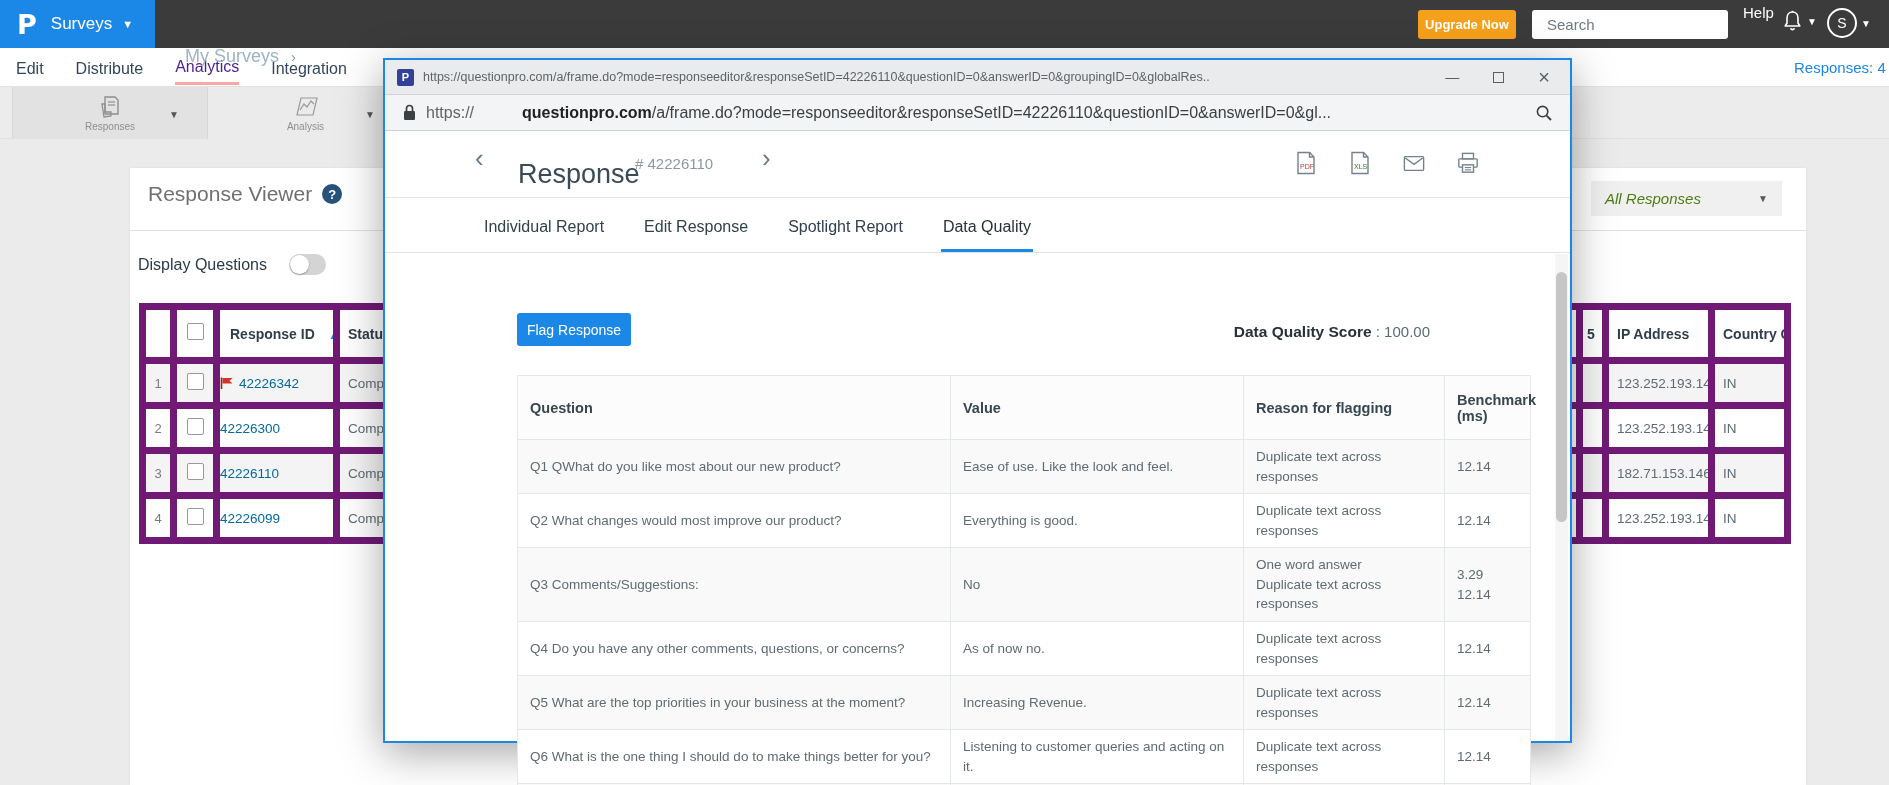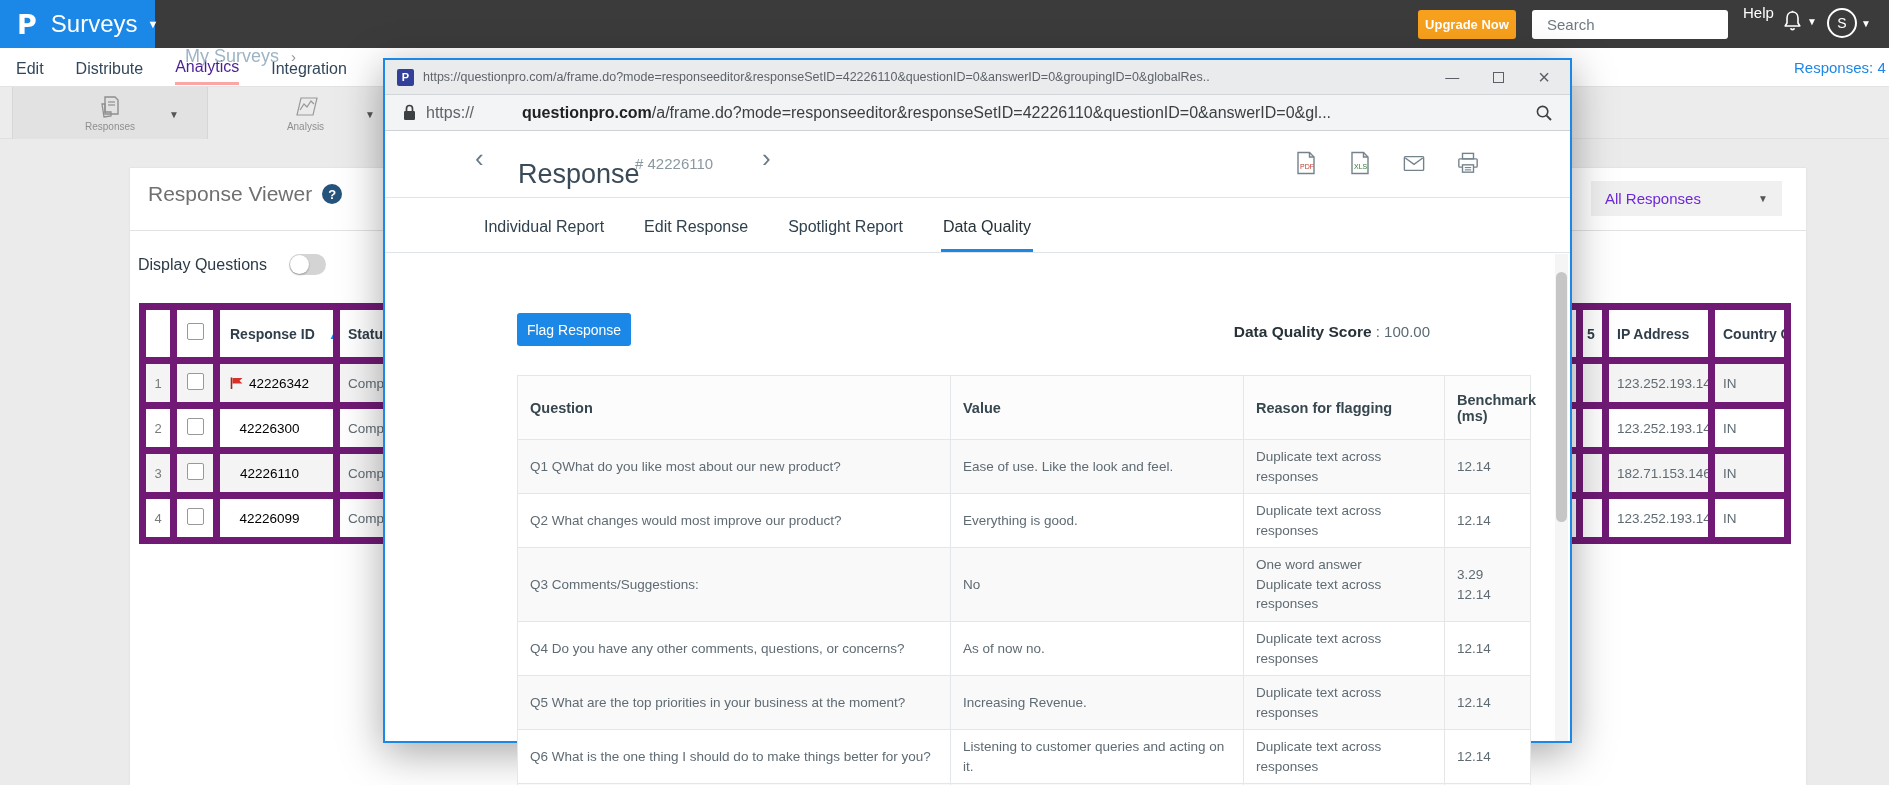--- a/index.html
+++ b/index.html
@@ -3,21 +3,21 @@
 <meta charset="utf-8">
 <style>
   * { margin:0; padding:0; box-sizing:border-box; }
   body { font-family:"Liberation Sans",sans-serif; background:#555; }
   .stage { position:relative; width:1889px; height:785px; background:#ebebeb; overflow:hidden; font-family:"Liberation Sans",sans-serif; }
 
   
   .topbar { position:absolute; left:0; top:0; width:1889px; height:48px; background:#3b3b3b; z-index:30; }
   .logo-box { position:absolute; left:0; top:0; width:155px; height:48px; background:#1b87e6; display:flex; align-items:center; cursor:pointer; }
   .logo-p { font-size:27px; font-weight:bold; color:#fff; margin-left:17px; font-family:"DejaVu Sans",sans-serif; }
-  .logo-label { color:#fff; font-size:24px; margin-left:14px; }
+  .logo-label { color:#fff; font-size:17px; margin-left:14px; }
   .logo-caret { color:#fff; font-size:11px; margin-left:10px; }
   .crumbs { position:absolute; left:185px; top:0; height:40px; display:flex; align-items:center; gap:12px; font-size:18px;margin-top:36px; }
   .crumb-parent { color:#9db4c4; cursor:pointer; }
   .crumb-sep { color:#8a979f; font-size:15px; }
   .crumb-current { color:#fff; }
   .upgrade-btn { position:absolute; left:1418px; top:10px; width:98px; height:29px; background:#f7a01d; border:none; border-radius:3px; color:#fff; font-size:13px; font-weight:bold; cursor:pointer; font-family:"Liberation Sans",sans-serif; }
   .searchbox { position:absolute; left:1532px; top:10px; width:196px; height:29px; background:#fff; border-radius:3px; display:flex; align-items:center; padding:0 8px; }
   .searchbox input { border:none; outline:none; flex:1; font-size:15px; margin-left:7px; color:#333; background:transparent; font-family:"Liberation Sans",sans-serif; }
   .searchbox input::placeholder { color:#6f7a80; }
   .help-link { position:absolute; left:1743px; top:4px; color:#fff; font-size:15px; cursor:pointer; }
@@ -41,42 +41,42 @@
   .tile-2 { left:208px; background:#ebebeb; border-left:none; }
   .tile-label { font-size:10px; color:#8f8f8f; margin-top:2px; }
   .tile-caret { position:absolute; right:28px; top:22px; color:#555; font-size:10px; }
 
   
   .card { position:absolute; left:130px; top:168px; width:1676px; height:617px; background:#fff; overflow:hidden; z-index:3; box-shadow:0 0 2px rgba(0,0,0,.08); }
   .card-title-row { position:absolute; left:18px; top:14px; display:flex; align-items:center; }
   .card-title { font-size:21px; color:#707070; }
   .help-circle { width:20px; height:20px; border-radius:50%; background:#26537c; color:#fff; font-size:13px; font-weight:bold; display:flex; align-items:center; justify-content:center; margin-left:10px; cursor:pointer; }
   .filter-select { position:absolute; left:1461px; top:13px; width:191px; height:35px; background:#f0f0f0; display:flex; align-items:center; padding:0 14px; cursor:pointer; }
-  .filter-select .val { font-size:15px; color:#6d28d9; flex:1; }
+  .filter-select .val { font-size:15px; color:#4d7c0f; flex:1;font-style:italic; }
   .filter-select .caret { color:#555; font-size:10px; }
   .card-divider { position:absolute; left:0; top:62px; width:1676px; border-top:1px solid #e2e2e2; }
   .dq-row { position:absolute; left:8px; top:86px; display:flex; align-items:center; }
   .dq-label { font-size:16px; color:#2b3a47; }
   .toggle { position:relative; width:37px; height:21px; background:#d4d4d4; border-radius:11px; margin-left:22px; cursor:pointer; }
   .toggle .knob { position:absolute; left:1px; top:1px; width:19px; height:19px; background:#fff; border-radius:50%; box-shadow:0 1px 2px rgba(0,0,0,.3); }
 
   
   table.rv { position:absolute; left:9px; top:135px; border-collapse:collapse; table-layout:fixed; width:1645px; background:#fff; }
   table.rv th, table.rv td { border:7px solid #701a75; font-weight:normal; overflow:hidden; white-space:nowrap; }
   table.rv thead tr { height:54px; }
   table.rv tbody tr { height:45px; }
   table.rv tbody tr.odd { background:#f4f4f4; }
   .rv .h-id { text-align:left; padding-left:10px; font-size:14px; color:#2f3e4a; font-weight:bold; }
   .rv .sort-arrow { color:#1b87e6; font-size:9px; margin-left:14px; }
   .rv .h-status, .rv .h-ip, .rv .h-country { text-align:left; padding-left:8px; font-size:14px; color:#2f3e4a; font-weight:bold; }
   .rv .h-partial { font-size:14px; color:#2f3e4a; font-weight:bold; text-align:left; padding-left:4px; }
   .rv td.num { text-align:center; font-size:13px; color:#7a7a7a; }
   .rv td.cb, .rv th.cb { text-align:center; }
   .rv input[type=checkbox] { width:17px; height:17px; accent-color:#fff; border:1px solid #999; appearance:none; background:#fff; border-radius:2px; cursor:pointer; }
-  .rv td.idcell { text-align:center; padding-right:14px; font-size:13.5px; color:#000000; cursor:pointer; }
+  .rv td.idcell { text-align:left; padding-right:14px; font-size:13.5px; color:#0369a1; cursor:pointer; }
   .rv td.idcell .flag-icon { margin-right:6px; vertical-align:-1px; }
   .rv td.status, .rv td.ip, .rv td.country { text-align:left; padding-left:8px; font-size:13.5px; color:#5f6b73; }
 
   
   .modal { position:absolute; left:383px; top:58px; width:1189px; height:685px; background:#fff; border:2px solid #1b87e6; box-shadow:0 10px 40px rgba(0,0,0,.35); z-index:50; }
   .mtitlebar { position:absolute; left:0; top:0; width:1185px; height:35px; background:#e9ebed; border-bottom:1px solid #d2d5d8; display:flex; align-items:center; padding:0 12px; }
   .favicon { width:17px; height:17px; background:#32409a; border-radius:2px; color:#fff; font-size:11px; font-weight:bold; display:flex; align-items:center; justify-content:center; flex:none; }
   .mtitle-url { font-size:12.5px; color:#5f6368; margin-left:9px; white-space:nowrap; overflow:hidden; flex:1; }
   .win-controls { display:flex; align-items:center; gap:34px; margin-left:18px; margin-right:8px; }
   .wc { color:#5a6065; cursor:pointer; font-size:14px; line-height:1; }

